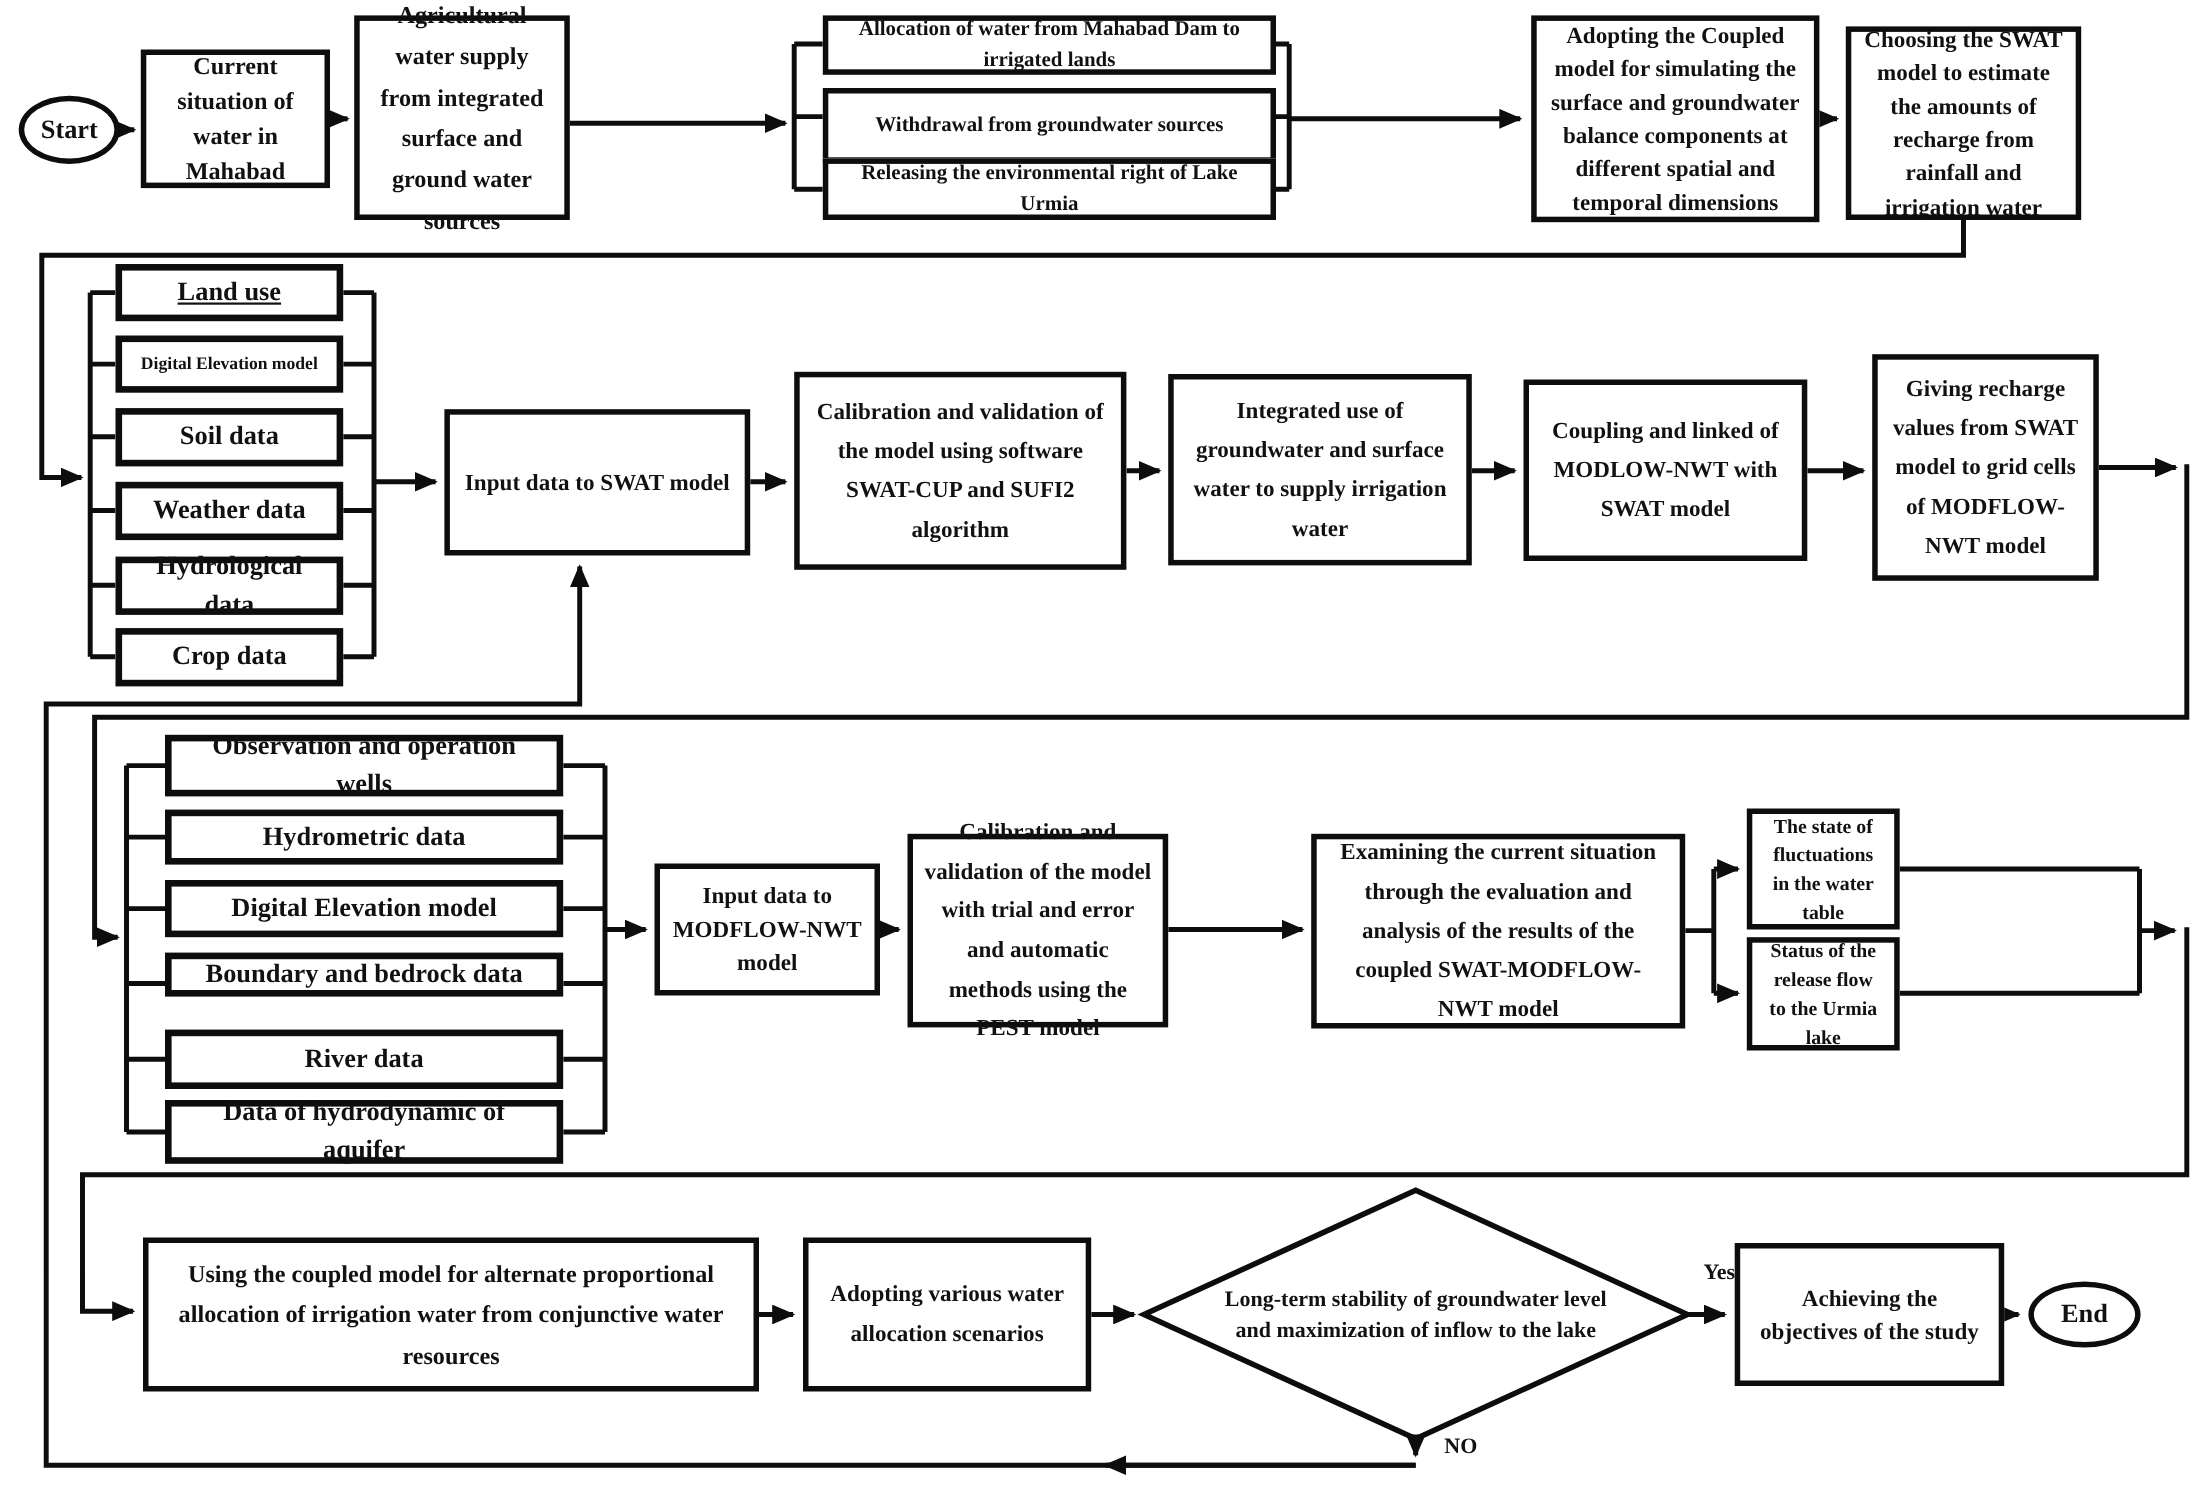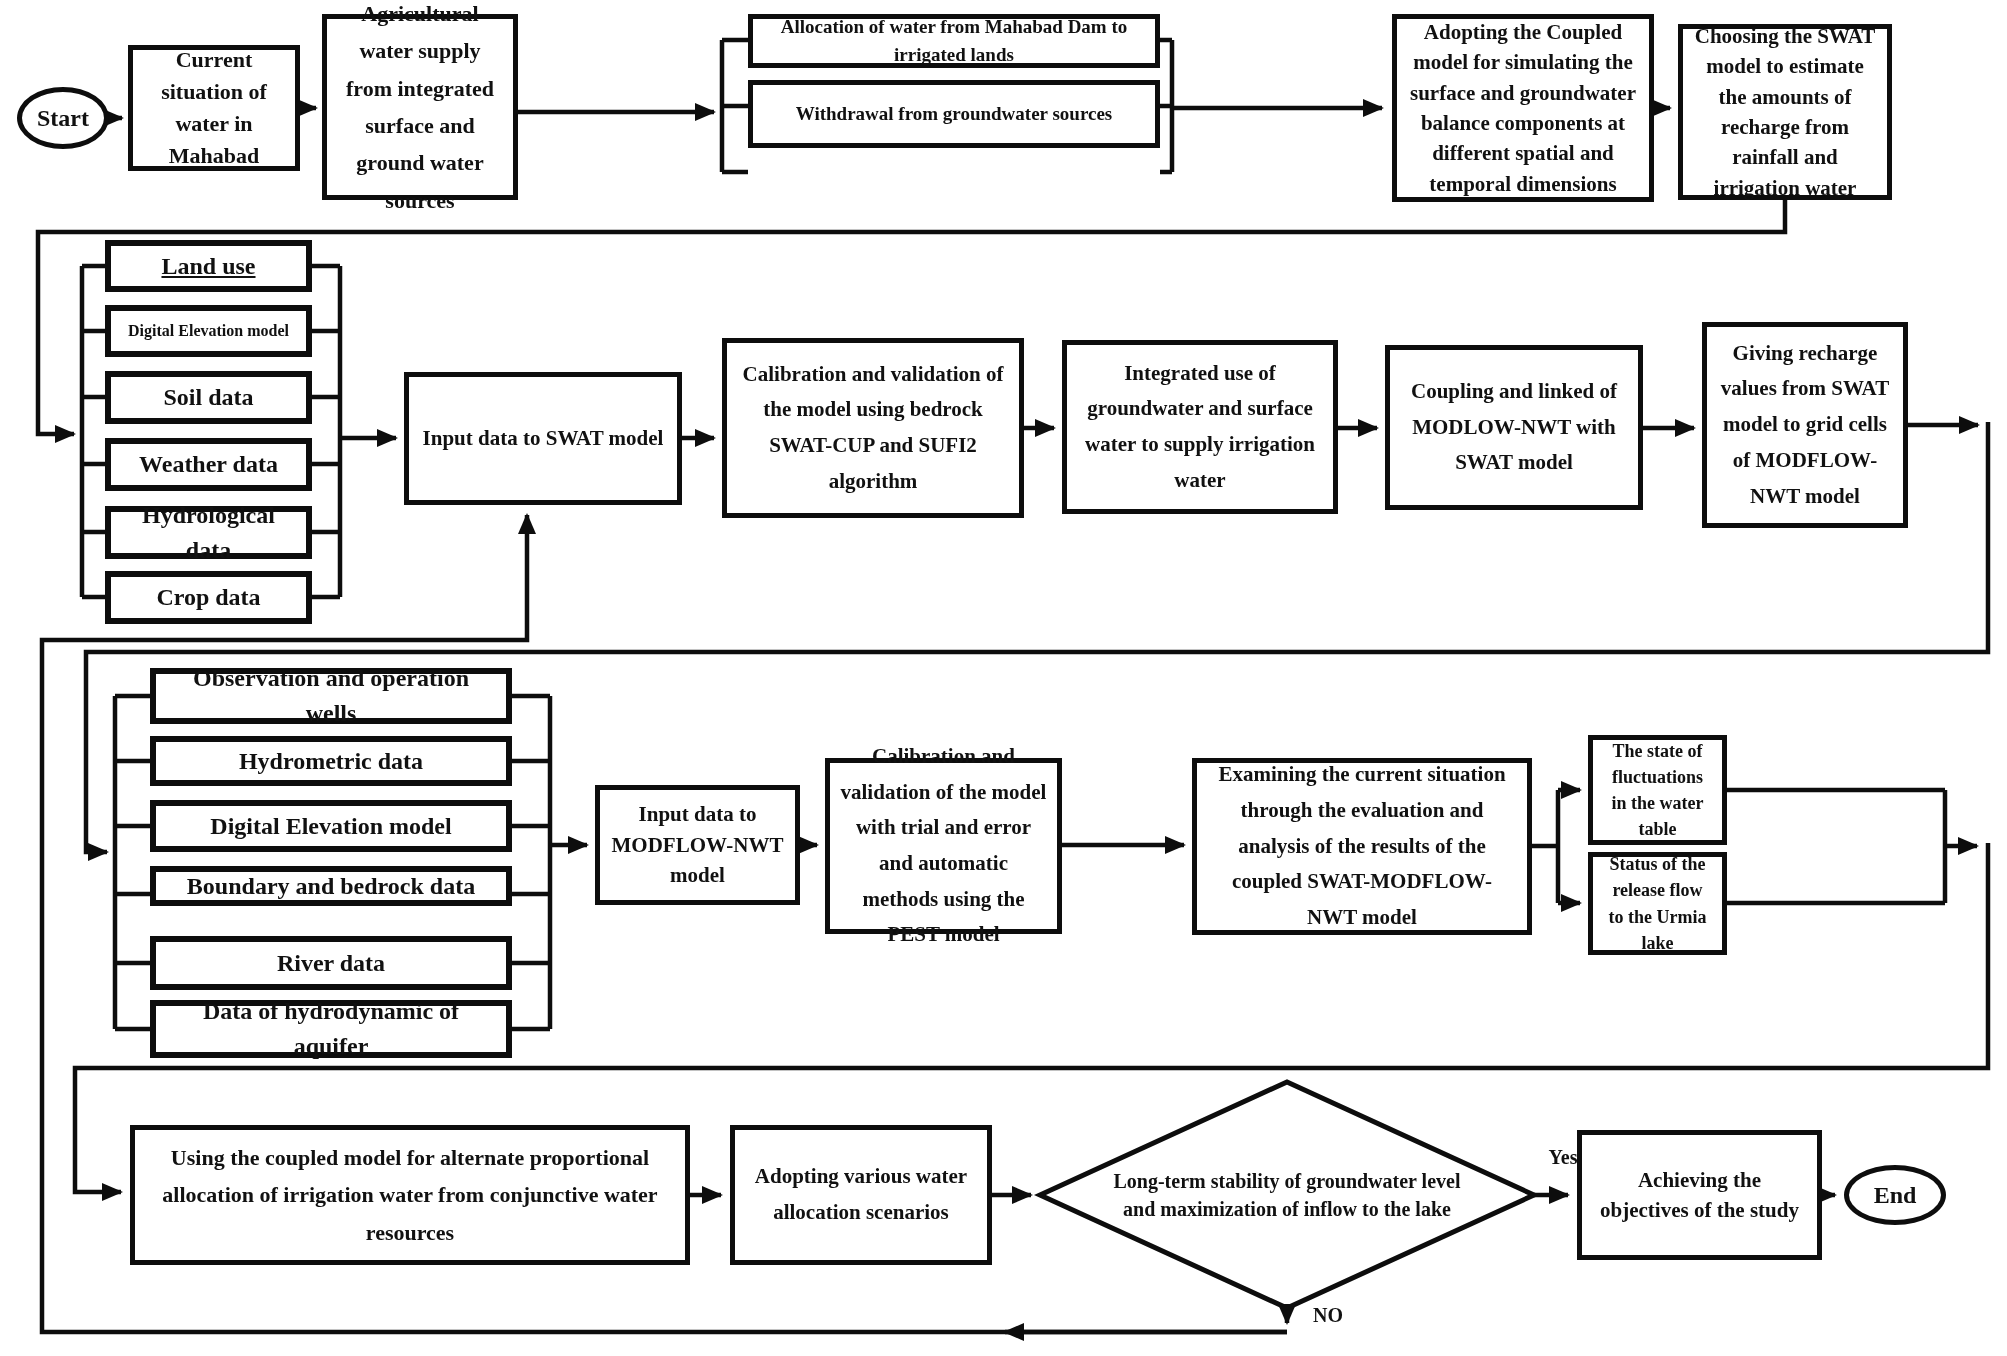--- a/index.html
+++ b/index.html
@@ -84,35 +84,36 @@
   </svg>
 
   <div class="box ellipse fs20" style="left:17px;top:87px;width:92px;height:62px;">Start</div>
 
   <div class="box fs22" style="left:128px;top:45px;width:172px;height:126px;">Current situation of water in Mahabad</div>
 
   <div class="box fs22 airy" style="left:322px;top:14px;width:196px;height:186px;">Agricultural water supply from integrated surface and ground water sources</div>
 
   <div class="box fs19" style="left:748px;top:14px;width:412px;height:54px;">Allocation of water from Mahabad Dam to irrigated lands</div>
   <div class="box fs19" style="left:748px;top:80px;width:412px;height:68px;">Withdrawal from groundwater sources</div>
+  <div class="box fs19" style="left:748px;top:144px;width:412px;height:56px;">Releasing the environmental right of Lake Urmia</div>
 
   <div class="box fs21" style="left:1392px;top:14px;width:262px;height:188px;">Adopting the Coupled model for simulating the surface and groundwater balance components at different spatial and temporal dimensions</div>
 
   <div class="box fs21" style="left:1678px;top:24px;width:214px;height:176px;">Choosing the SWAT model to estimate the amounts of recharge from rainfall and irrigation water</div>
 
   <div class="box thick fs20" style="left:105px;top:240px;width:207px;height:52px;text-decoration:underline;">Land use</div>
   <div class="box thick fs16" style="left:105px;top:305px;width:207px;height:52px;">Digital Elevation model</div>
   <div class="box thick fs20" style="left:105px;top:371px;width:207px;height:53px;">Soil data</div>
   <div class="box thick fs20" style="left:105px;top:438px;width:207px;height:53px;">Weather data</div>
   <div class="box thick fs20" style="left:105px;top:506px;width:207px;height:53px;">Hydrological data</div>
   <div class="box thick fs20" style="left:105px;top:571px;width:207px;height:53px;">Crop data</div>
 
   <div class="box fs21" style="left:404px;top:372px;width:278px;height:133px;">Input data to SWAT model</div>
 
-  <div class="box fs21 airy" style="left:722px;top:338px;width:302px;height:180px;">Calibration and validation of the model using bedrock SWAT-CUP and SUFI2 algorithm</div>
+  <div class="box fs21 airy" style="left:722px;top:338px;width:302px;height:180px;">Calibration and validation of the model using software SWAT-CUP and SUFI2 algorithm</div>
 
   <div class="box fs21 airy" style="left:1062px;top:340px;width:276px;height:174px;">Integrated use of groundwater and surface water to supply irrigation water</div>
 
   <div class="box fs21 airy" style="left:1385px;top:345px;width:258px;height:165px;">Coupling and linked of MODLOW-NWT with SWAT model</div>
 
   <div class="box fs21 airy" style="left:1702px;top:322px;width:206px;height:206px;">Giving recharge values from SWAT model to grid cells of MODFLOW-NWT model</div>
 
   <div class="box thick fs20" style="left:150px;top:668px;width:362px;height:56px;">Observation and operation wells</div>
   <div class="box thick fs20" style="left:150px;top:736px;width:362px;height:50px;">Hydrometric data</div>
   <div class="box thick fs20" style="left:150px;top:800px;width:362px;height:52px;">Digital Elevation model</div>

